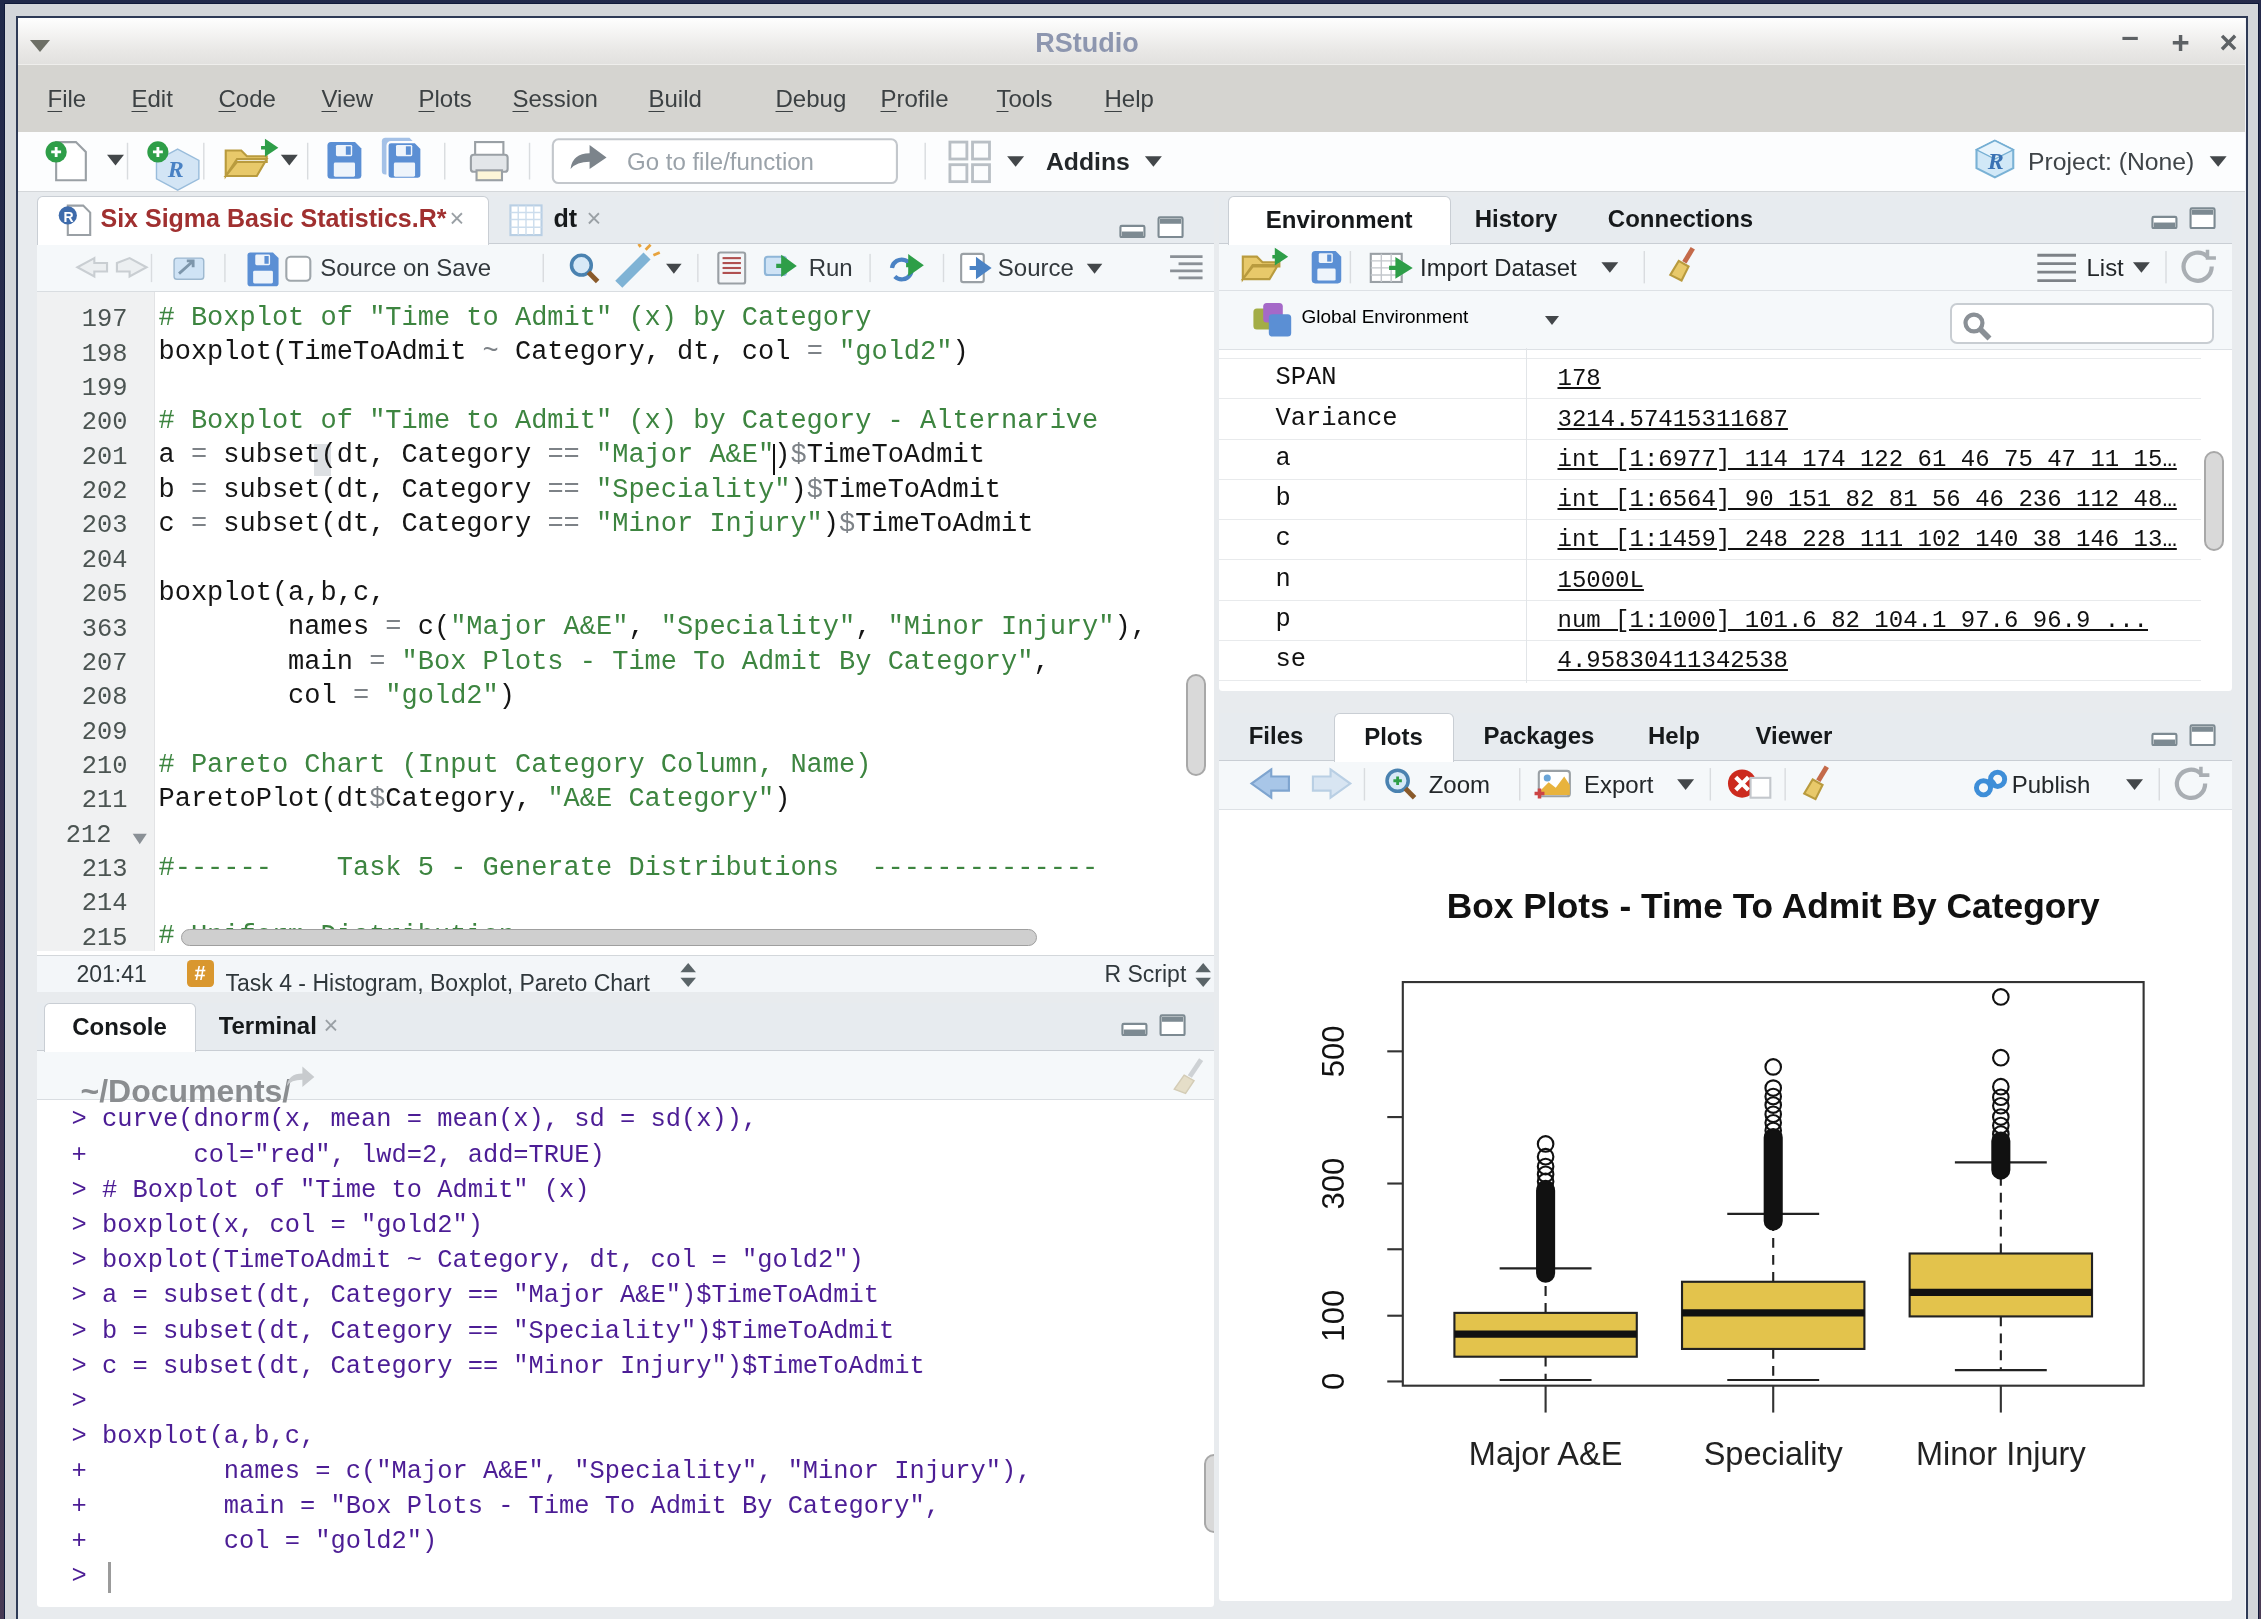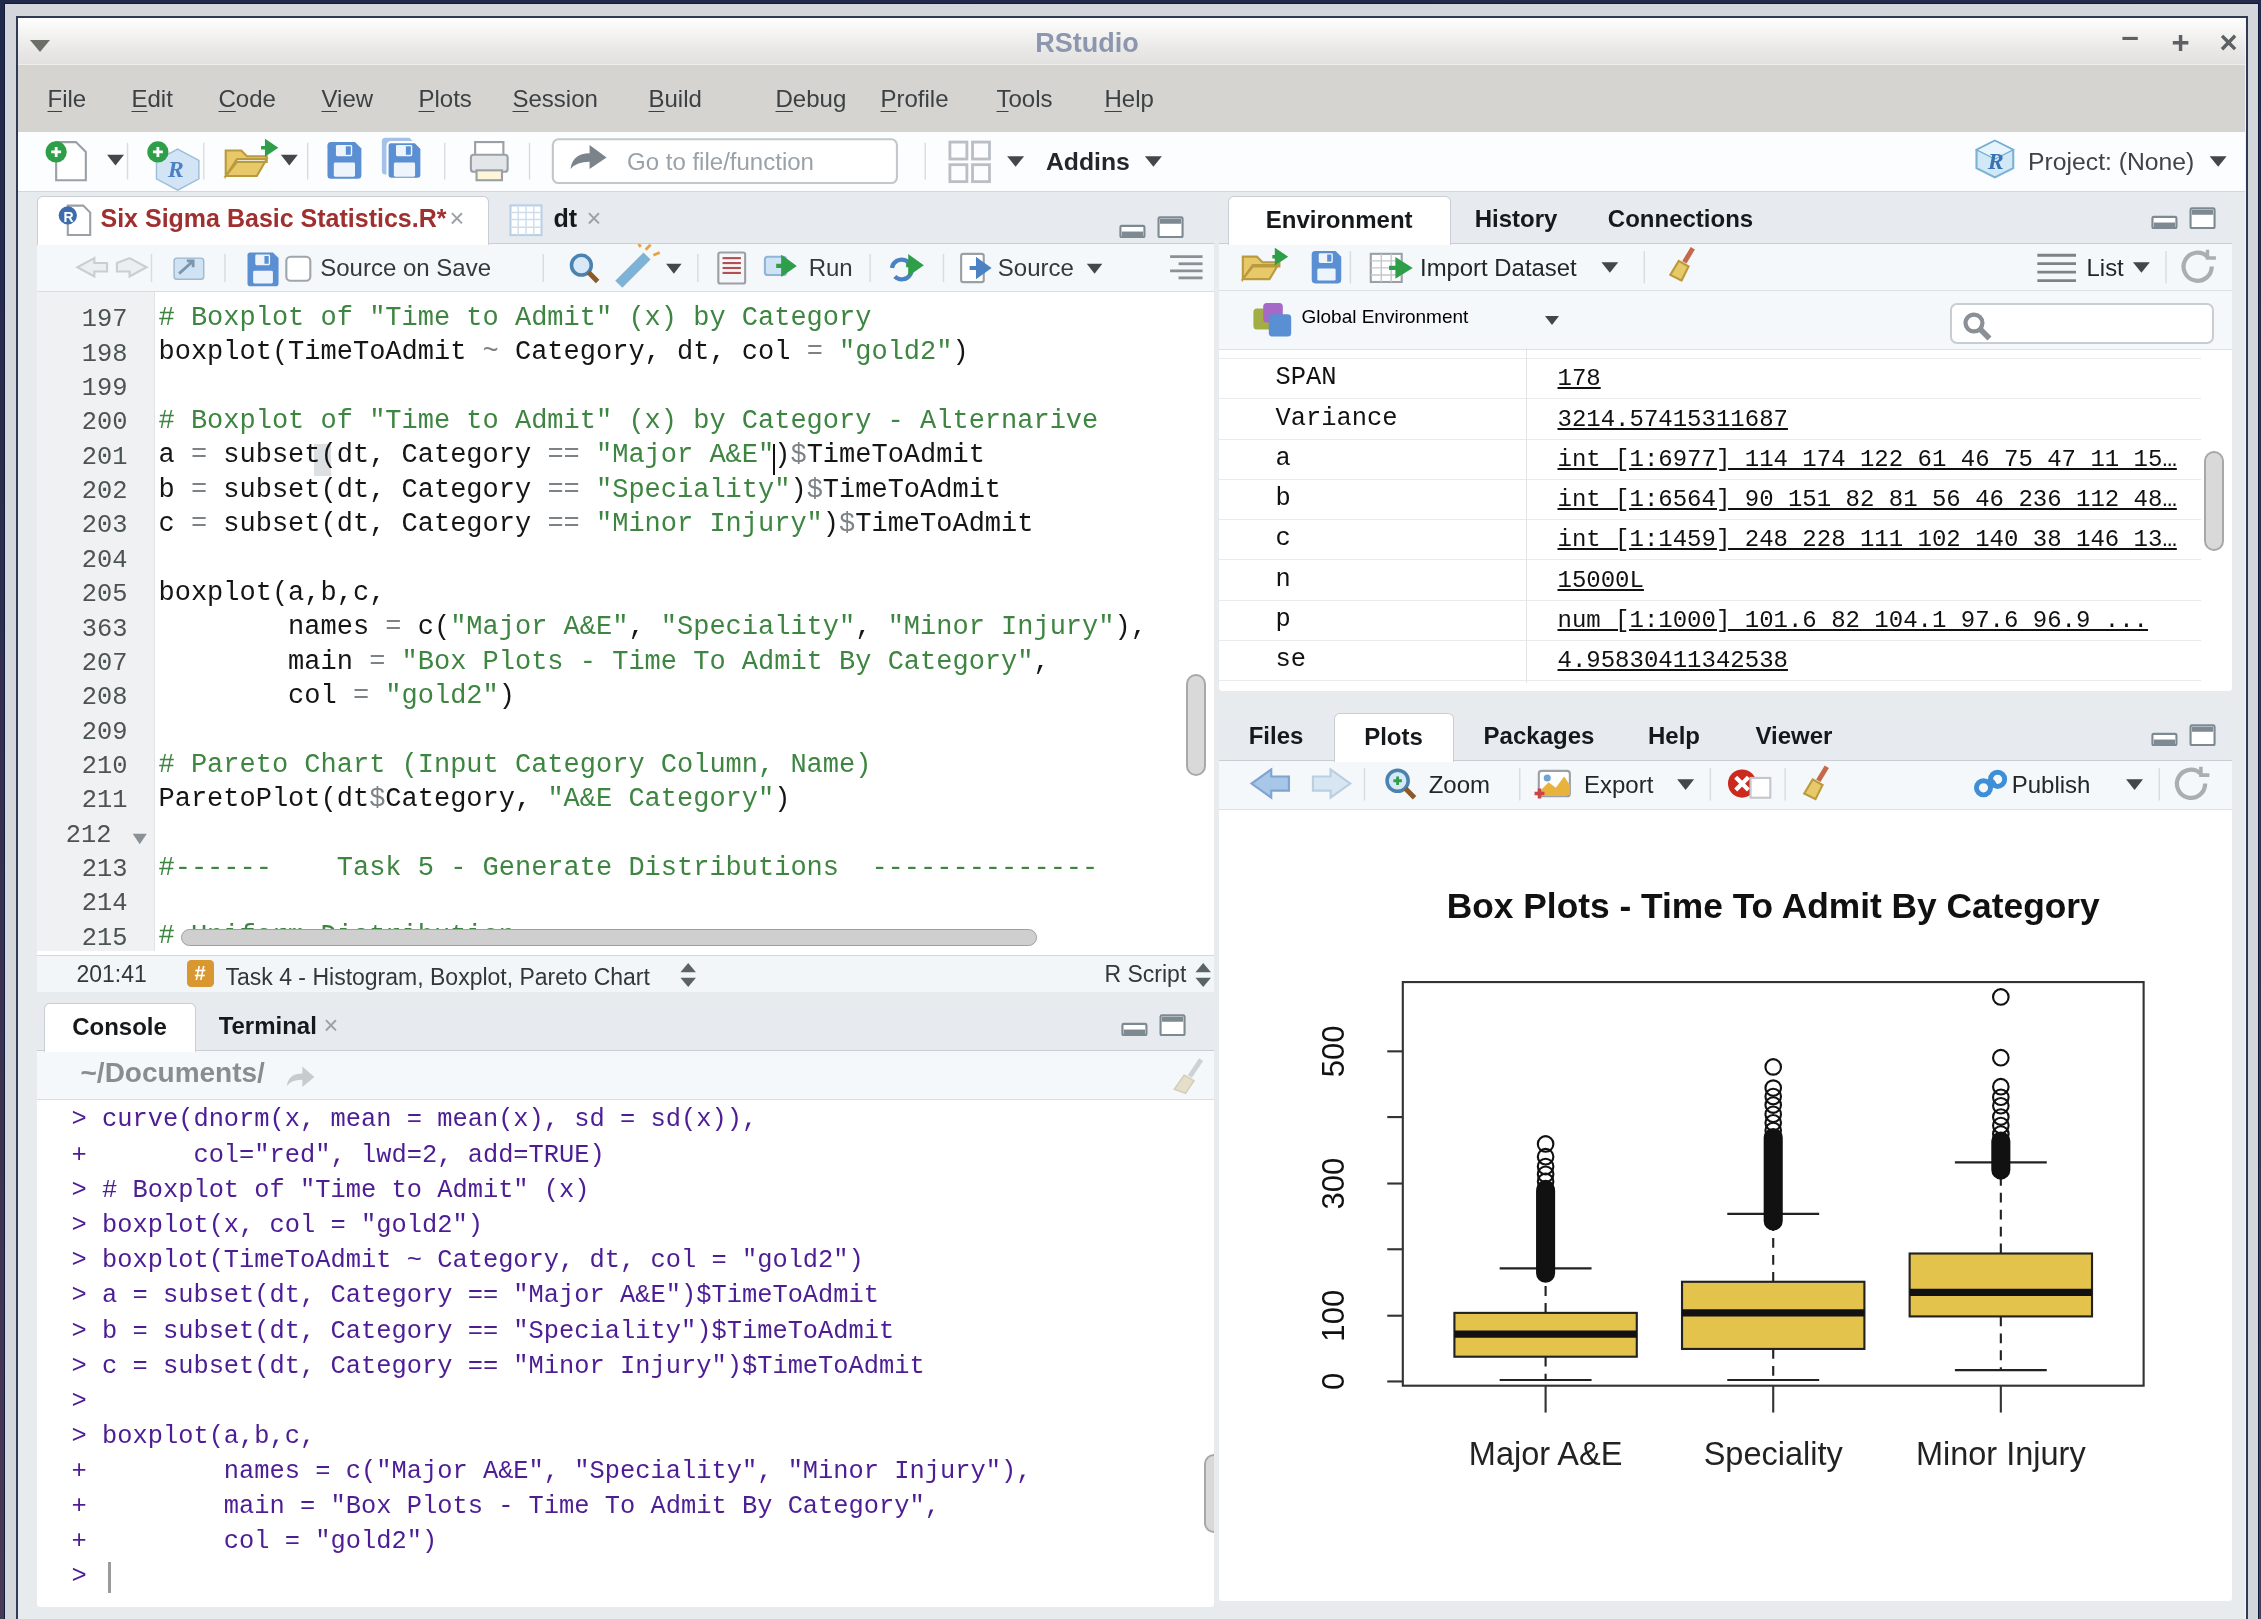--- a/index.html
+++ b/index.html
@@ -302,21 +302,21 @@
       <div class="cl" style="top:597px"><span class="cm"># Uniform Distribution</span></div>
       <div class="abs" style="left:617px;top:152px;width:2.8px;height:31px;background:#111"></div>
     </div>
     <div class="vthumb" style="left:1149px;top:478px;width:20px;height:102px;"></div>
     <div id="hscroll">
         <div class="thumb"></div>
       </div>
     <div id="estatus">
       <span class="abs" style="left:40px;top:5.7px;">201:41</span>
       <span class="abs" style="left:150px;top:4.2px;width:27px;height:27px;background:#d9972f;border-radius:4.2px;color:#fff;text-align:center;line-height:27px;font-size:20px;font-weight:bold;">#</span>
-      <span class="abs" style="left:189px;top:8px;">Task 4 - Histogram, Boxplot, Pareto Chart</span>
+      <span class="abs" style="left:189px;top:14px;">Task 4 - Histogram, Boxplot, Pareto Chart</span>
       <svg class="abs" style="left:642px;top:7px" width="18.4" height="24" viewBox="0 0 26 34">
           <path d="M13 0 L24 13 L2 13 Z" fill="#5a6468"></path>
           <path d="M13 34 L24 21 L2 21 Z" fill="#5a6468"></path>
         </svg>
       <span class="abs" style="left:1068px;top:5.7px;">R Script</span>
       <svg class="abs" style="left:1157px;top:7px" width="18.4" height="24" viewBox="0 0 26 34">
           <path d="M13 0 L24 13 L2 13 Z" fill="#5a6468"></path>
           <path d="M13 34 L24 21 L2 21 Z" fill="#5a6468"></path>
         </svg>
     </div>
@@ -327,21 +327,21 @@
       <div class="tab active" style="left:7px;width:152px;">Console</div>
       <div class="tab" style="left:159px;width:166px;">Terminal <span class="tabx">×</span></div>
       <svg class="abs" style="right:28px;top:11.3px" width="65" height="22.6" viewBox="0 0 92 32">
         <rect x="2" y="14" width="34" height="16" rx="2" fill="#fff" stroke="#7d8a92" stroke-width="3"></rect>
         <rect x="4" y="22" width="30" height="7" fill="#7d8a92"></rect>
         <rect x="56" y="2" width="34" height="28" rx="2" fill="#fff" stroke="#7d8a92" stroke-width="3"></rect>
         <rect x="58" y="4" width="30" height="7" fill="#7d8a92"></rect>
       </svg>
     </div>
     <div id="cpath">
-      <span class="abs" style="left:44px;top:6px;font-size:28px;font-weight:bold;color:#8a8d90;">~/Documents/</span>
+      <span class="abs" style="left:44px;top:22px;font-size:32px;font-weight:bold;color:#8a8d90;">~/Documents/</span>
       <svg class="abs" style="left:247px;top:14px" width="32.5" height="24" viewBox="0 0 46 34">
           <path d="M4 30 Q6 12 26 12 L26 2 L43 17 L26 31 L26 21 Q10 21 4 30 Z" fill="#c8cbce"></path>
         </svg>
       <svg class="abs" style="left:1133px;top:7px" width="41" height="37" viewBox="0 0 58 52" opacity="0.55">
           <path d="M44 2 L28 26" stroke="#b0b4b8" stroke-width="7"></path>
           <path d="M20 24 L34 32 L22 50 L6 44 Z" fill="#d9c9a0" stroke="#b9a97f" stroke-width="2"></path>
         </svg>
     </div>
     <div id="clines">
       <div class="con" style="top:2.8px">&gt; curve(dnorm(x, mean = mean(x), sd = sd(x)),</div>

